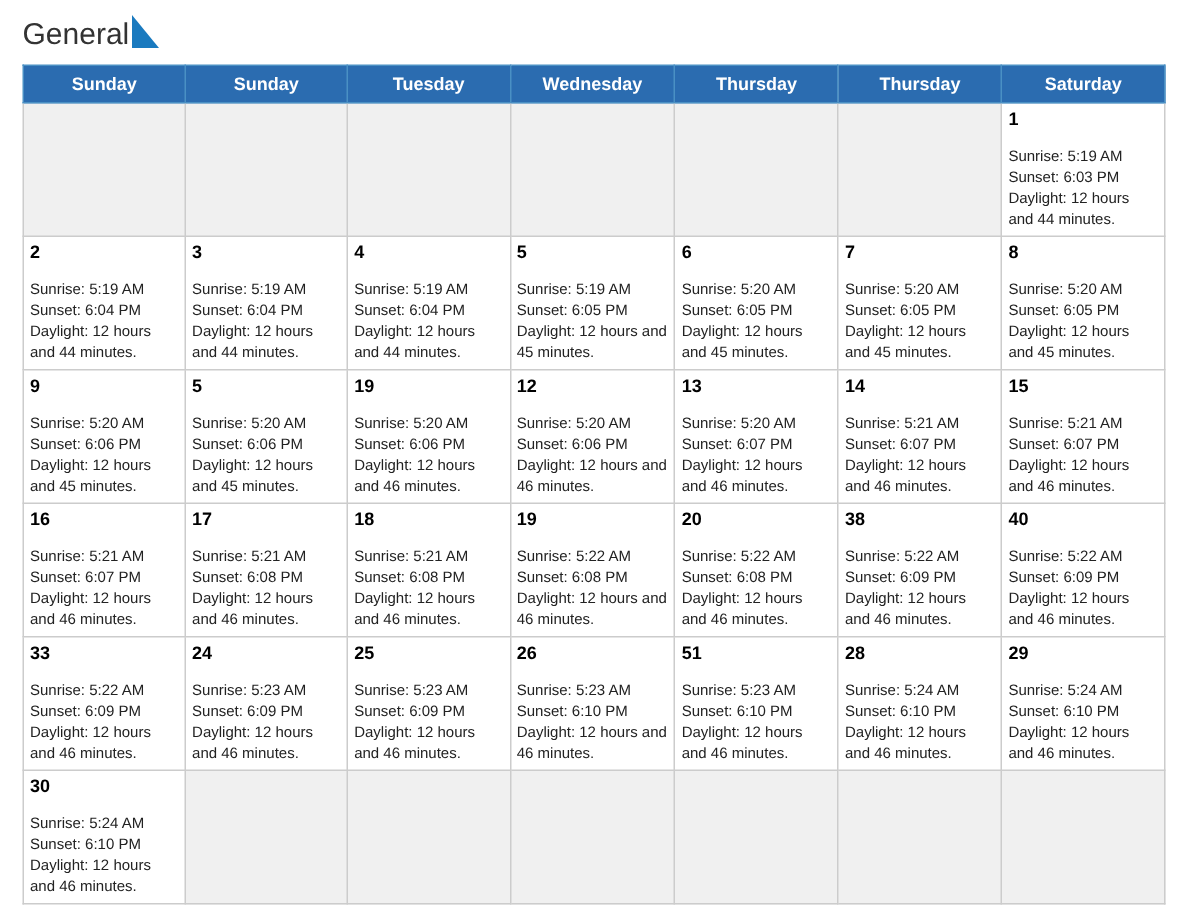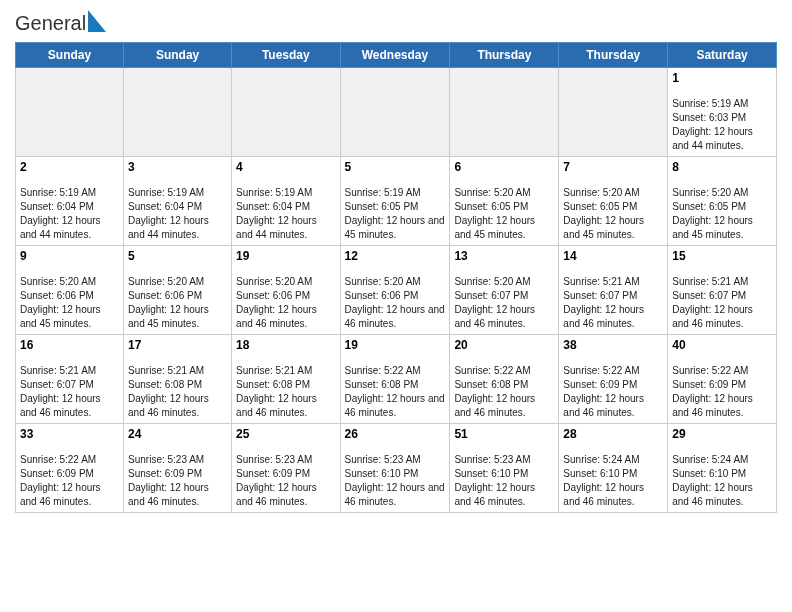--- a/index.html
+++ b/index.html
@@ -296,14 +296,28 @@
 Sunset: 6:10 PM
 Daylight: 12 hours and 46 minutes.</div>
         </td>
         <td>
           <span class="day-number">29</span>
           <div class="day-info" style="white-space: pre-line;">Sunrise: 5:24 AM
 Sunset: 6:10 PM
 Daylight: 12 hours and 46 minutes.</div>
         </td>
       </tr>
+      <tr>
+        <td>
+          <span class="day-number">30</span>
+          <div class="day-info" style="white-space: pre-line;">Sunrise: 5:24 AM
+Sunset: 6:10 PM
+Daylight: 12 hours and 46 minutes.</div>
+        </td>
+        <td class="empty-cell"></td>
+        <td class="empty-cell"></td>
+        <td class="empty-cell"></td>
+        <td class="empty-cell"></td>
+        <td class="empty-cell"></td>
+        <td class="empty-cell"></td>
+      </tr>
     </tbody>
 </table>
 
 </body></html>

